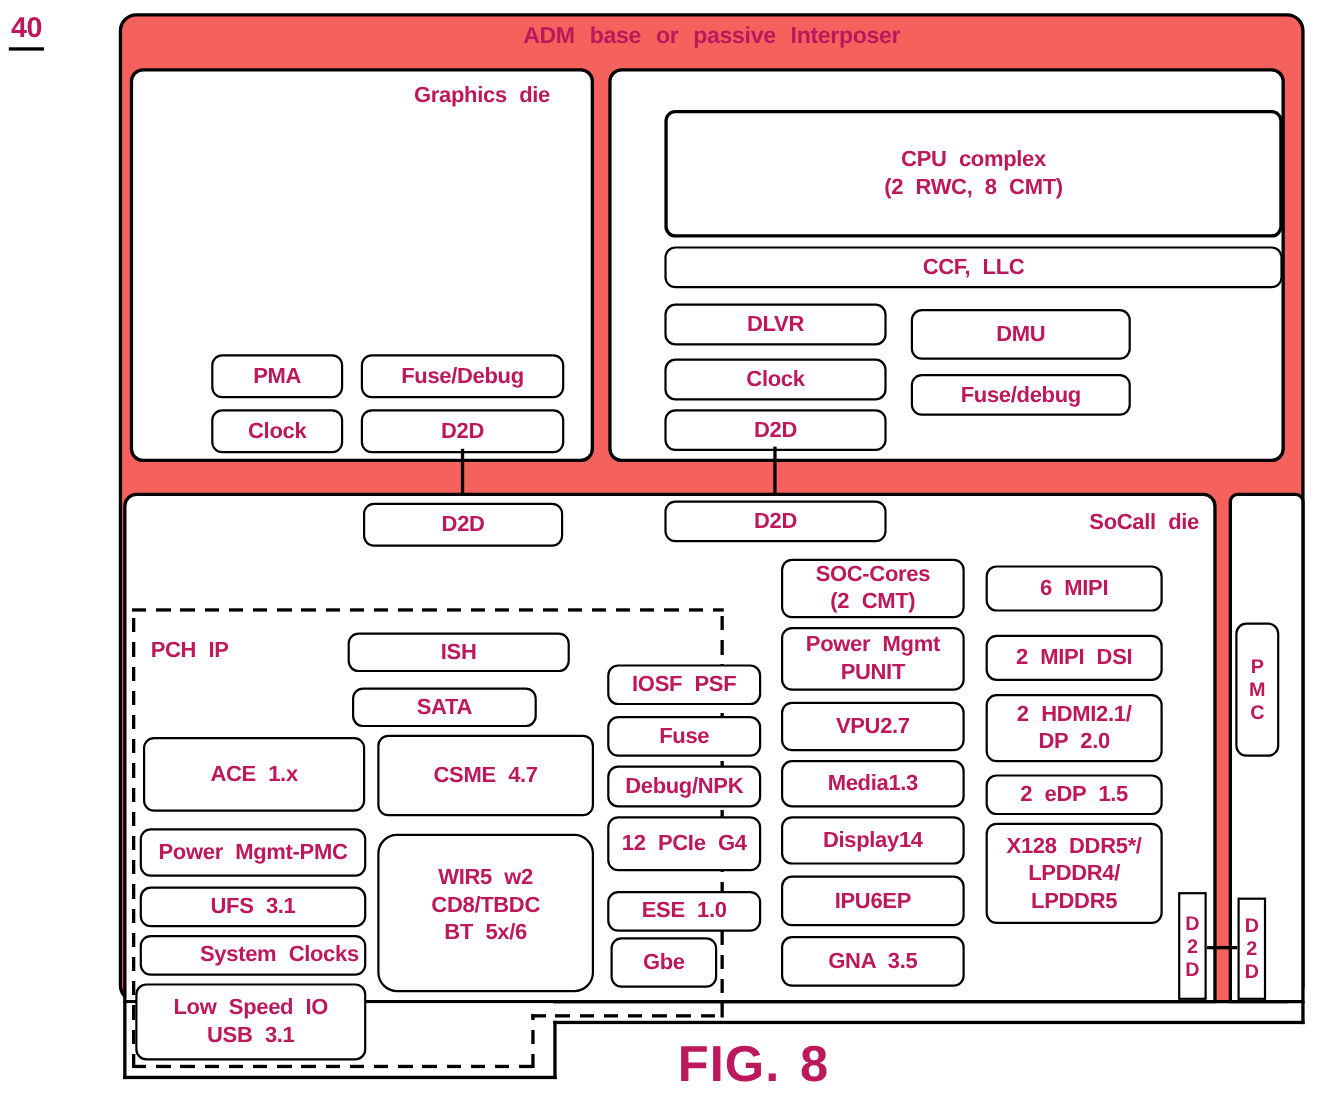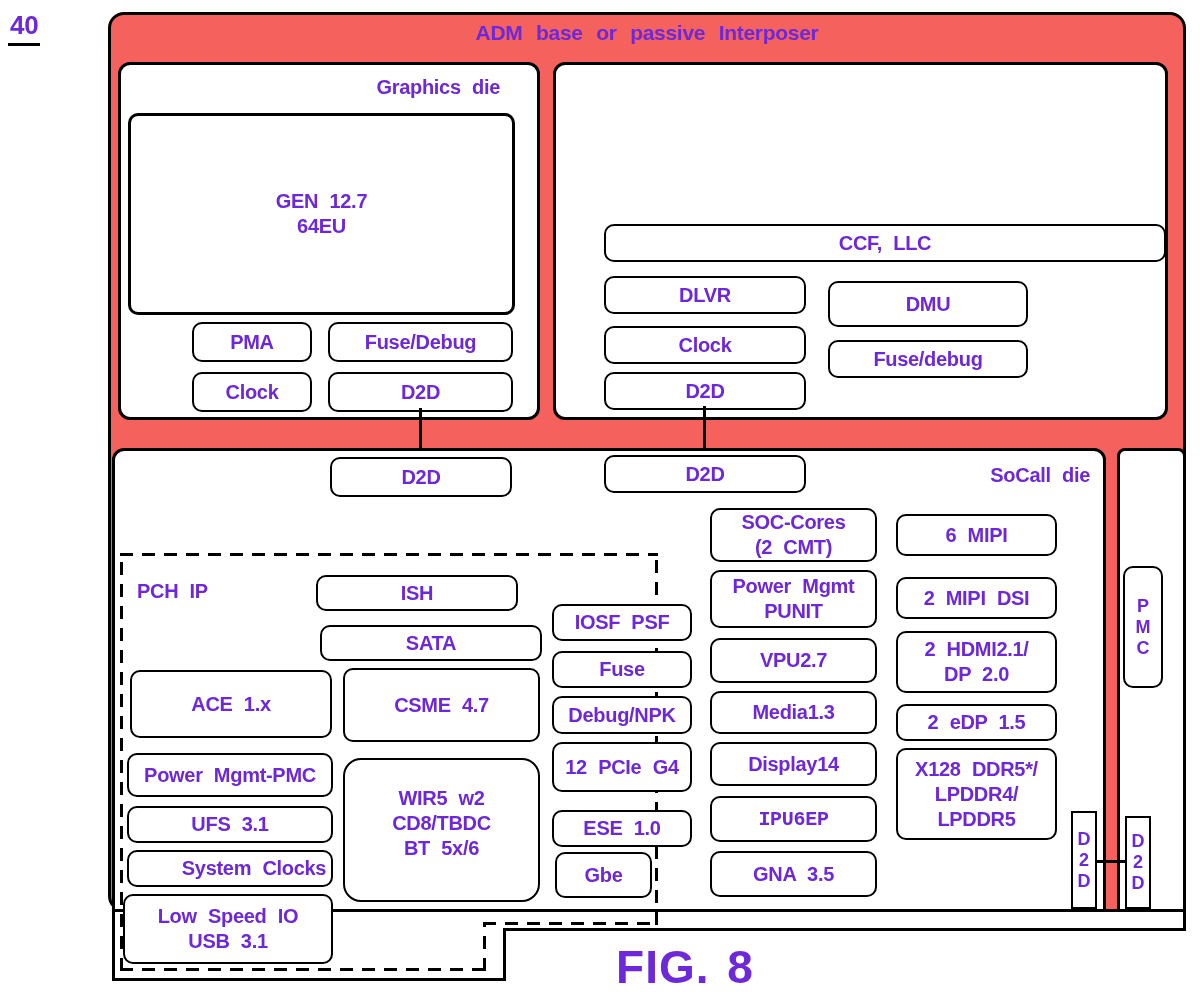--- a/index.html
+++ b/index.html
@@ -1,17 +1,17 @@
 <!DOCTYPE html>
 <html style="--red: #f5625d;"><head>
 <meta charset="utf-8">
 <style>
   html,body{margin:0;padding:0;background:#fff;}
   #page{position:relative;width:1200px;height:994px;background:#fff;overflow:hidden;
-        font-family:"Liberation Sans",sans-serif;color:#6d28d9;font-weight:bold;
+        font-family:"Liberation Sans",sans-serif;color:#be185d;font-weight:bold;
         letter-spacing:-0.3px;}
   .abs{position:absolute;box-sizing:border-box;}
   .redbox{background:var(--red,#f5625d);border:3px solid #000;border-radius:16px;}
   .die{background:#fff;border:3px solid #000;border-radius:12px;}
   .box{background:#fff;border:2.5px solid #000;border-radius:10px;
        display:flex;align-items:center;justify-content:center;text-align:center;
        font-size:20px;line-height:1.25;white-space:pre-line;word-spacing:6px;}
   .lbl{font-size:20px;word-spacing:6px;white-space:pre;}
   .vbox{background:#fff;border:2.5px solid #000;display:flex;align-items:center;
         justify-content:center;writing-mode:vertical-rl;text-orientation:upright;
@@ -33,28 +33,28 @@
 
 <div id="page">
 
   <span class="abs ref" style="left:8px;top:10px;">40</span>
 
   <div class="abs redbox" style="left:108px;top:12px;width:1078px;height:900px;"></div>
   <div class="abs title" style="left:108px;top:21px;width:1078px;">ADM base or passive Interposer</div>
 
   <div class="abs die" style="left:118px;top:62px;width:422px;height:358px;"></div>
   <div class="abs lbl" style="left:330px;top:76px;width:190px;text-align:right;padding-right:20px;">Graphics die</div>
-  <div class="abs box" style="left:128px;top:113px;width:387px;height:202px;border-width:3px;">GEN 12.7
-64EU</div>
   <div class="abs box" style="left:192px;top:322px;width:120px;height:40px;">PMA</div>
   <div class="abs box" style="left:328px;top:322px;width:185px;height:40px;">Fuse/Debug</div>
   <div class="abs box" style="left:192px;top:372px;width:120px;height:40px;">Clock</div>
   <div class="abs box" style="left:328px;top:372px;width:185px;height:40px;">D2D</div>
 
   <div class="abs die" style="left:553px;top:62px;width:615px;height:358px;"></div>
+  <div class="abs box" style="left:604px;top:100px;width:562px;height:116px;border-width:3px;">CPU complex
+(2 RWC, 8 CMT)</div>
   <div class="abs box" style="left:604px;top:224px;width:562px;height:38px;">CCF, LLC</div>
   <div class="abs box" style="left:604px;top:276px;width:202px;height:38px;">DLVR</div>
   <div class="abs box" style="left:828px;top:281px;width:200px;height:46px;">DMU</div>
   <div class="abs box" style="left:604px;top:326px;width:202px;height:38px;">Clock</div>
   <div class="abs box" style="left:828px;top:340px;width:200px;height:38px;">Fuse/debug</div>
   <div class="abs box" style="left:604px;top:372px;width:202px;height:38px;">D2D</div>
 
   <div class="abs vline" style="left:419px;top:408px;height:52px;"></div>
   <div class="abs vline" style="left:703px;top:406px;height:52px;"></div>
 
@@ -73,21 +73,21 @@
   <div class="abs dash-v" style="left:655px;top:553px;height:372px;"></div>
   <div class="abs dash-h" style="left:483px;top:922px;width:175px;"></div>
   <div class="abs dash-v" style="left:483px;top:922px;height:49px;"></div>
   <div class="abs dash-h" style="left:120px;top:968px;width:366px;"></div>
   <div class="abs lbl" style="left:137px;top:580px;">PCH IP</div>
 
   <div class="abs box" style="left:330px;top:457px;width:182px;height:40px;">D2D</div>
   <div class="abs box" style="left:604px;top:455px;width:202px;height:38px;">D2D</div>
 
   <div class="abs box" style="left:316px;top:575px;width:202px;height:36px;">ISH</div>
-  <div class="abs box" style="left:320px;top:625px;width:222px;height:36px;">SATA</div>
+  <div class="abs box" style="left:320px;top:625px;width:168px;height:36px;">SATA</div>
   <div class="abs box" style="left:130px;top:670px;width:202px;height:68px;">ACE 1.x</div>
   <div class="abs box" style="left:343px;top:668px;width:197px;height:74px;">CSME 4.7</div>
   <div class="abs box" style="left:127px;top:753px;width:206px;height:44px;">Power Mgmt-PMC</div>
   <div class="abs box" style="left:343px;top:758px;width:197px;height:144px;border-radius:18px;align-items:flex-start;">
     <span class="magbody">WIR5 w2
 CD8/TBDC
 BT 5x/6</span>
   </div>
   <div class="abs box" style="left:127px;top:806px;width:206px;height:37px;">UFS 3.1</div>
   <div class="abs box" style="left:127px;top:850px;width:206px;height:37px;padding-left:48px;">System Clocks</div>
@@ -101,21 +101,21 @@
   <div class="abs box" style="left:552px;top:810px;width:140px;height:37px;">ESE 1.0</div>
   <div class="abs box" style="left:555px;top:852px;width:97px;height:46px;">Gbe</div>
 
   <div class="abs box" style="left:710px;top:508px;width:167px;height:54px;">SOC-Cores
 (2 CMT)</div>
   <div class="abs box" style="left:710px;top:570px;width:167px;height:58px;">Power Mgmt
 PUNIT</div>
   <div class="abs box" style="left:710px;top:638px;width:167px;height:45px;">VPU2.7</div>
   <div class="abs box" style="left:710px;top:691px;width:167px;height:43px;">Media1.3</div>
   <div class="abs box" style="left:710px;top:742px;width:167px;height:44px;">Display14</div>
-  <div class="abs box" style="left:710px;top:796px;width:167px;height:46px;font-family:Liberation Mono, monospace;">IPU6EP</div>
+  <div class="abs box" style="left:710px;top:796px;width:167px;height:46px;">IPU6EP</div>
   <div class="abs box" style="left:710px;top:851px;width:167px;height:46px;">GNA 3.5</div>
 
   <div class="abs box" style="left:896px;top:514px;width:161px;height:42px;">6 MIPI</div>
   <div class="abs box" style="left:896px;top:577px;width:161px;height:42px;text-align:center;">2 MIPI DSI</div>
   <div class="abs box" style="left:896px;top:631px;width:161px;height:62px;">2 HDMI2.1/
 DP 2.0</div>
   <div class="abs box" style="left:896px;top:704px;width:161px;height:37px;">2 eDP 1.5</div>
   <div class="abs box" style="left:896px;top:748px;width:161px;height:92px;">X128 DDR5*/
 LPDDR4/
 LPDDR5</div>

